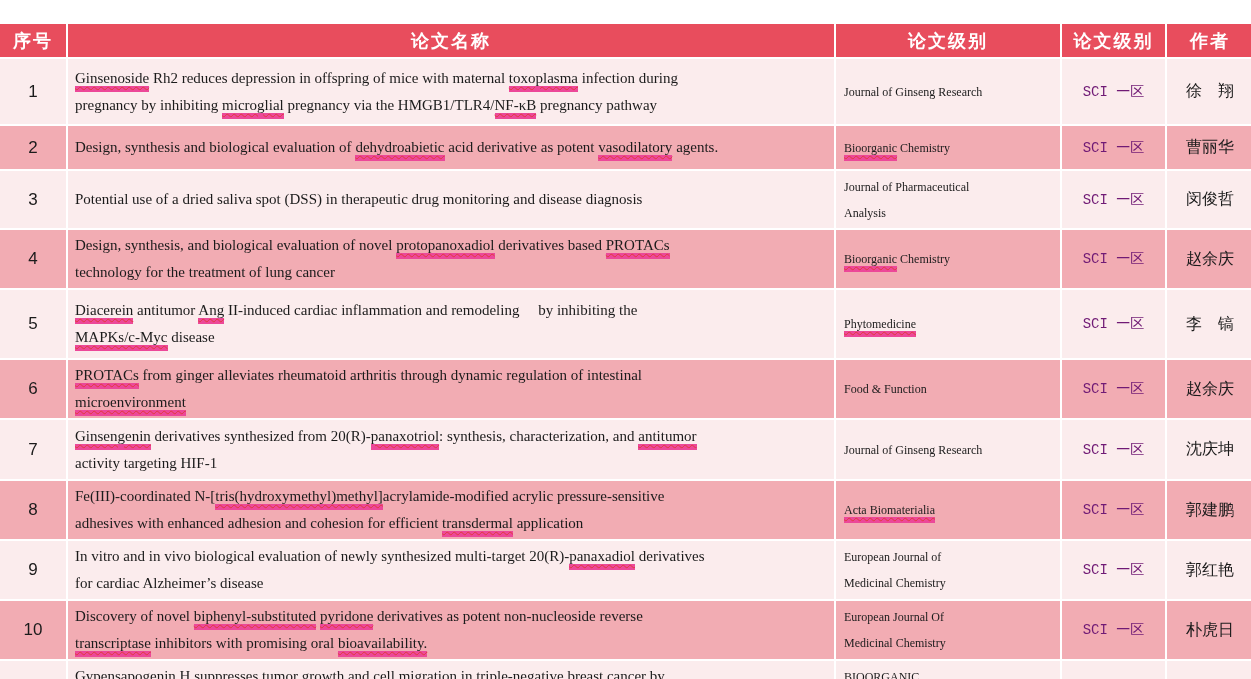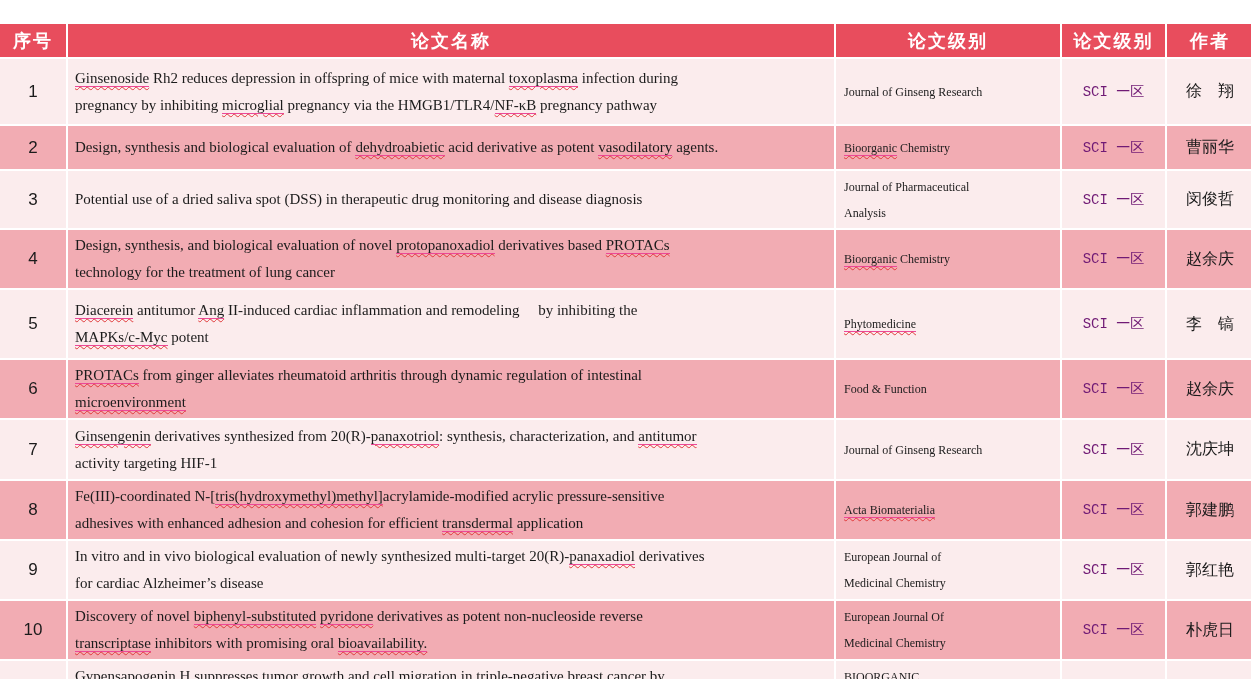--- a/index.html
+++ b/index.html
@@ -28,21 +28,21 @@
   tbody tr:nth-child(11){height:56px;}
   td.idx{text-align:center;font-family:"Liberation Sans", sans-serif;
          font-size:17px;color:#1b1b1b;}
   td.title{font-size:15px;line-height:27px;color:#1b1b1b;padding:2px 6px 2px 7px;}
   td.journal{font-size:12px;line-height:26px;color:#1b1b1b;padding:2px 4px 2px 8px;}
   td.level{text-align:center;font-family:"Liberation Mono", monospace;
            font-size:14px;color:#701a75;}
   td.author{text-align:center;font-size:16px;color:#1b1b1b;
             font-family:"Liberation Serif", serif;}
   
-  .m-uw{border-bottom:1px solid #ec4899;
+  .m-uw{border-bottom:6px solid #ec4899;
         text-decoration:underline wavy #e03a3a;
         text-decoration-thickness:1px;text-underline-offset:3px;}
   .partial-row{position:absolute;left:0;bottom:0;width:1251px;height:3px;
                background:#f2acb3;}
 </style>
 </head>
 <body>
 
 <div class="wrap">
   <table>
@@ -86,21 +86,21 @@
         </tr>
         <tr>
           <td class="idx">4</td>
           <td class="title"><span>Design, synthesis, and biological evaluation of novel </span><span class="m-uw">protopanoxadiol</span><span> derivatives based </span><span class="m-uw">PROTACs</span><br><span>technology for the treatment of lung cancer</span></td>
           <td class="journal"><span class="m-uw">Bioorganic</span><span> Chemistry</span></td>
           <td class="level">SCI 一区</td>
           <td class="author">赵余庆</td>
         </tr>
         <tr>
           <td class="idx">5</td>
-          <td class="title"><span class="m-uw">Diacerein</span><span> antitumor </span><span class="m-uw">Ang</span><span> II-induced cardiac inflammation and remodeling  by inhibiting the</span><br><span class="m-uw">MAPKs/c-Myc</span><span> potent</span></td>
+          <td class="title"><span class="m-uw">Diacerein</span><span> antitumor </span><span class="m-uw">Ang</span><span> II-induced cardiac inflammation and remodeling  by inhibiting the</span><br><span class="m-uw">MAPKs/c-Myc</span><span> disease</span></td>
           <td class="journal"><span class="m-uw">Phytomedicine</span></td>
           <td class="level">SCI 一区</td>
           <td class="author">李　镐</td>
         </tr>
         <tr>
           <td class="idx">6</td>
           <td class="title"><span class="m-uw">PROTACs</span><span> from ginger alleviates rheumatoid arthritis through dynamic regulation of intestinal</span><br><span class="m-uw">microenvironment</span></td>
           <td class="journal"><span>Food &amp; Function</span></td>
           <td class="level">SCI 一区</td>
           <td class="author">赵余庆</td>

